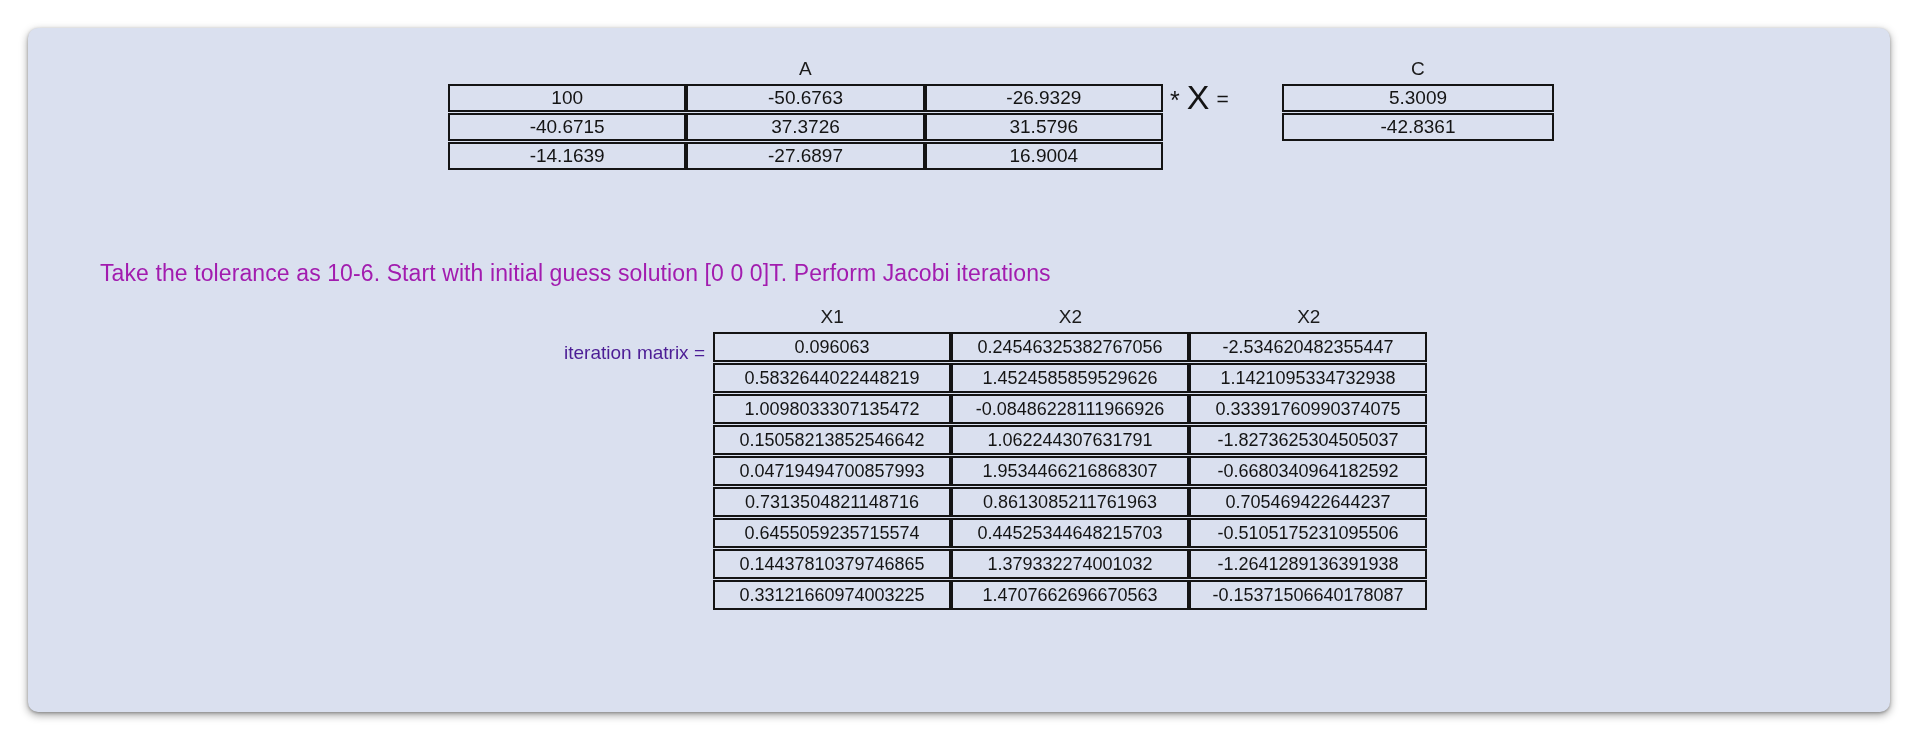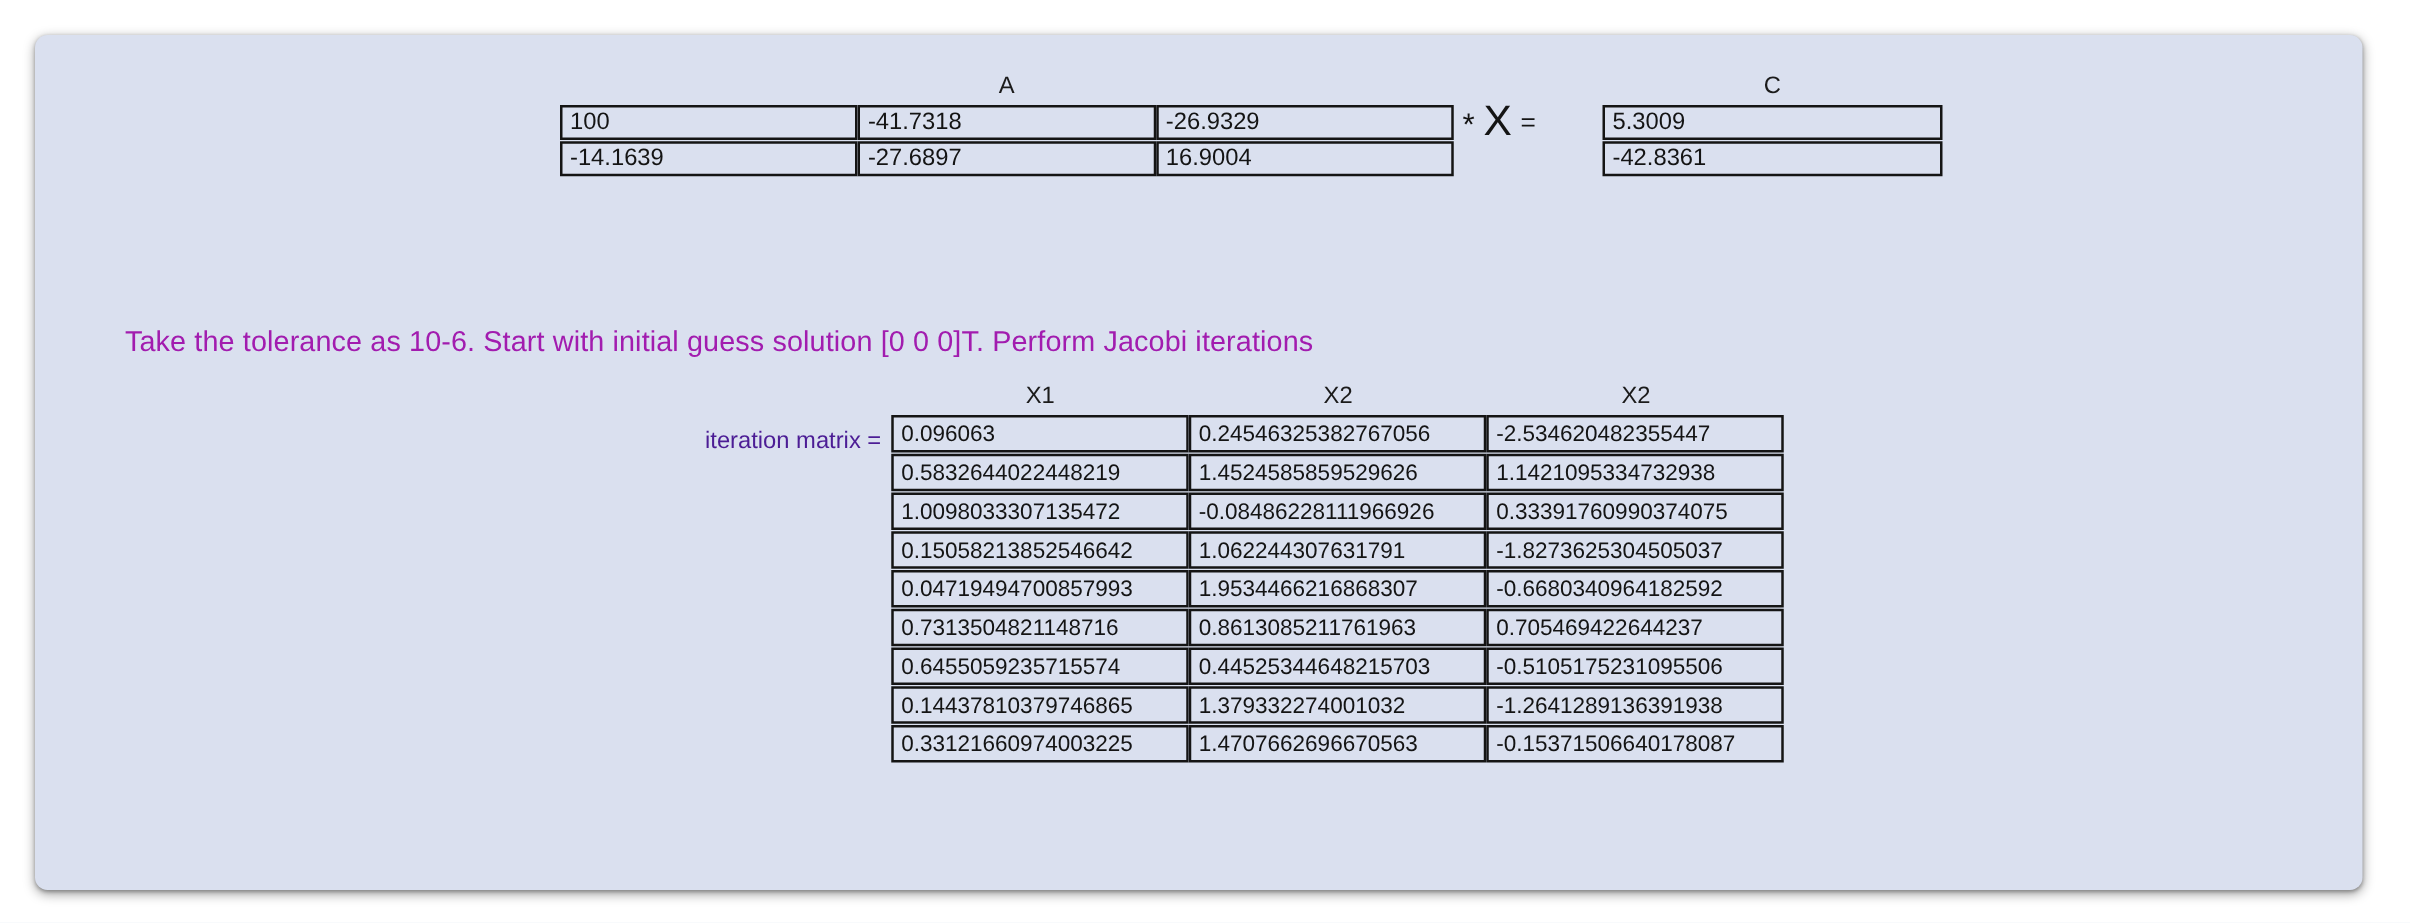--- a/index.html
+++ b/index.html
@@ -44,21 +44,21 @@
   }
 
   table.grid {
     border-collapse: separate;
     border-spacing: 0 1px;
     table-layout: fixed;
   }
   table.grid td {
     border: 2px solid #141414;
     background: #dae0ef;
-    text-align: left;
+    text-align: center;
     font-size: 19px;
     color: #141414;
     height: 28px;
     padding: 0 6px;
     white-space: nowrap;
     overflow: hidden;
   }
 
   
   #matrix-a { left: 420px; top: 0; }
@@ -137,22 +137,27 @@
   <div class="card">
 
     <div class="eq-row">
 
       <div class="matrix-block" id="matrix-a">
         <div class="matrix-label">A</div>
         <table class="grid">
           <tbody>
             <tr>
               <td>100</td>
-              <td>-41.7318</td>
+              <td>-50.6763</td>
               <td>-26.9329</td>
+            </tr>
+            <tr>
+              <td>-40.6715</td>
+              <td>37.3726</td>
+              <td>31.5796</td>
             </tr>
             <tr>
               <td>-14.1639</td>
               <td>-27.6897</td>
               <td>16.9004</td>
             </tr>
           </tbody>
         </table>
       </div>
 

